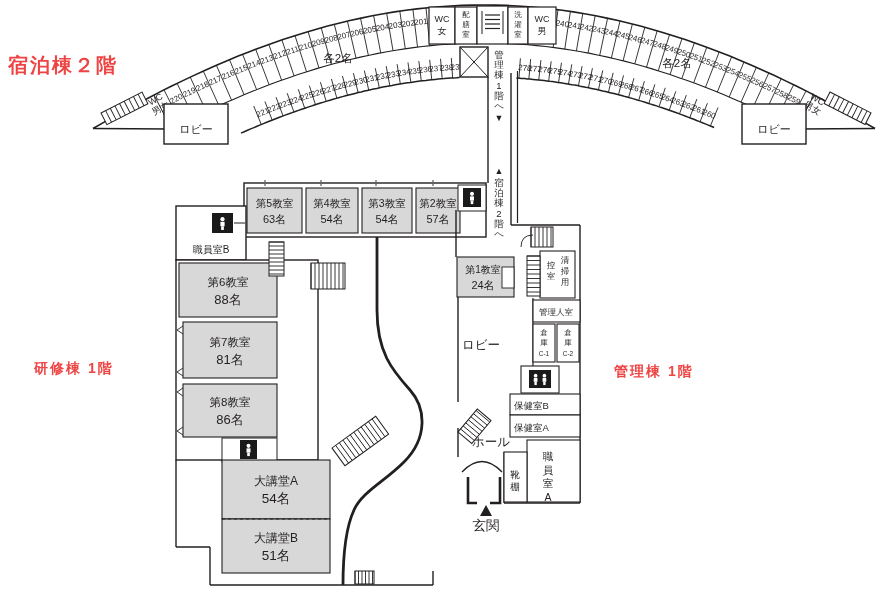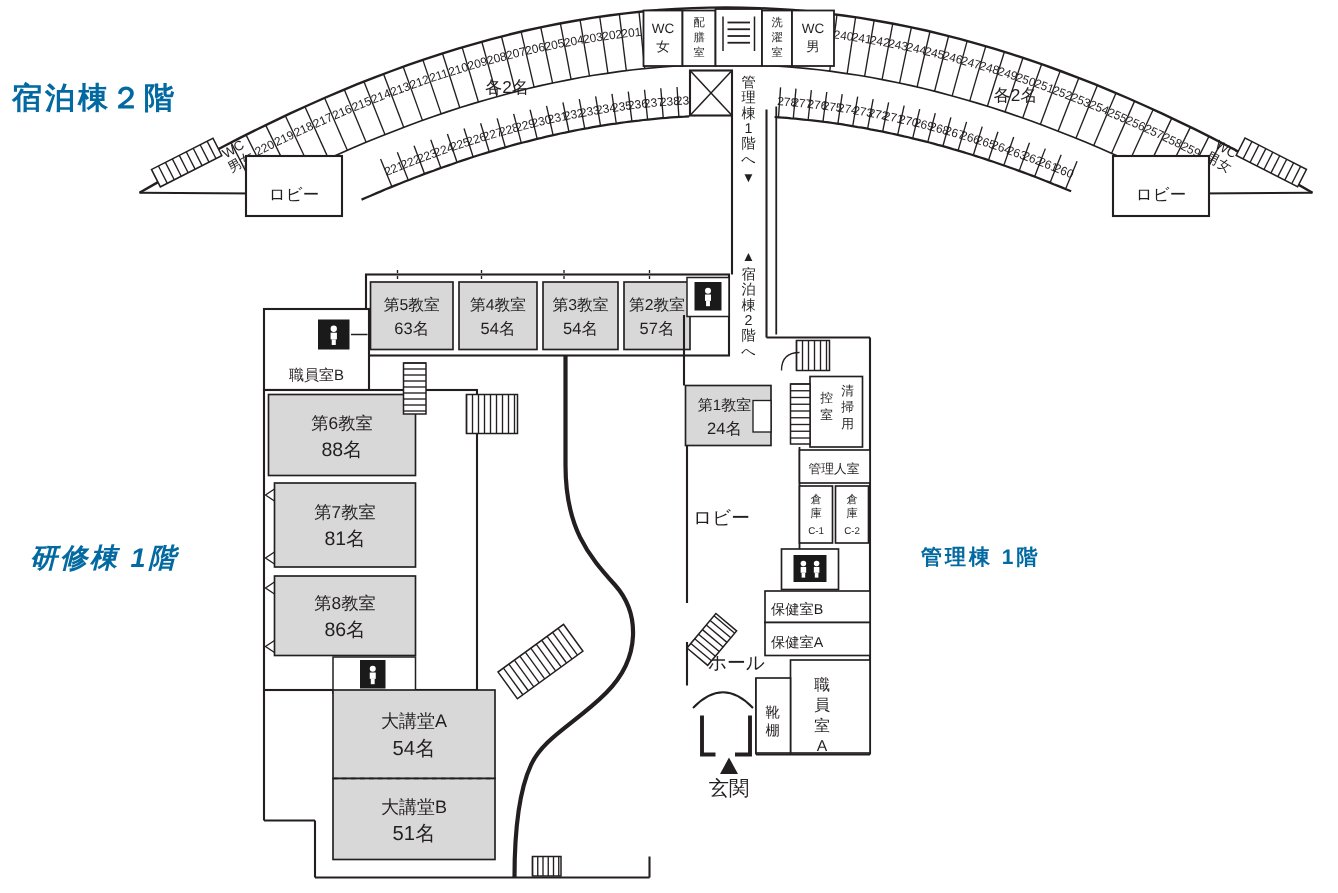--- a/index.html
+++ b/index.html
@@ -1,20 +1,20 @@
 <!DOCTYPE html>
 <html><head>
 <meta charset="utf-8">
 <style>
   html,body{margin:0;padding:0;background:#fff;}
   #stage{position:relative;width:892px;height:595px;background:#fff;overflow:hidden;
          font-family:"Liberation Sans","DejaVu Sans",sans-serif;color:#231f20;}
-  .bldg-label{position:absolute;font-weight:bold;color:#0369a1;letter-spacing:2px;}
+  .bldg-label{position:absolute;font-weight:bold;color:#ef4444;letter-spacing:2px;}
   #lbl-accommodation{left:8px;top:52px;font-size:20px;}
-  #lbl-training{left:20px;top:360px;font-size:18px;font-style:italic;}
+  #lbl-training{left:34px;top:360px;font-size:14px;}
   #lbl-admin{left:614px;top:363px;font-size:14px;}
   svg text{fill:#231f20;}
 </style>
 </head>
 <body>
 
 <div id="stage">
   <div class="bldg-label" id="lbl-accommodation">宿泊棟２階</div>
   <div class="bldg-label" id="lbl-training">研修棟 1階</div>
   <div class="bldg-label" id="lbl-admin">管理棟 1階</div>

